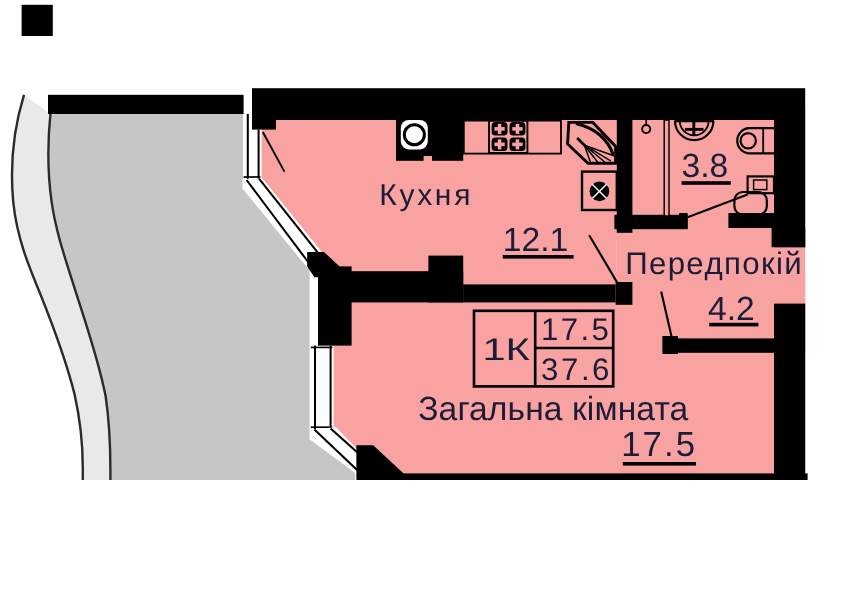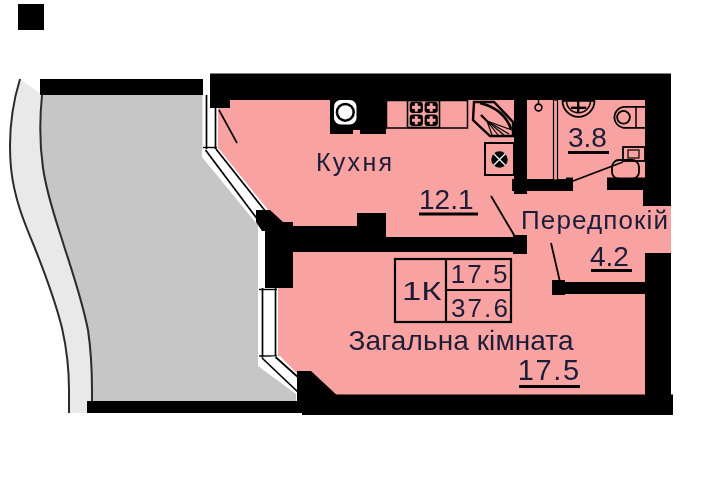--- a/index.html
+++ b/index.html
@@ -1,16 +1,16 @@
 <!DOCTYPE html>
 <html><head>
 <meta charset="utf-8">
 <style>
   html,body{margin:0;padding:0;background:#ffffff;}
-  .wrap{width:708px;height:500px;position:relative;overflow:hidden;}
+  .wrap{width:708px;height:400px;position:relative;overflow:hidden;}
   svg{display:block;}
   text{font-family:"Liberation Sans", sans-serif; fill:#1c1c38;}
 </style>
 </head>
 <body>
 <div class="wrap">
 <svg width="708" height="500" viewBox="0 0 708 500" xmlns="http://www.w3.org/2000/svg">
 
 <rect x="0" y="0" width="708" height="500" fill="#ffffff"></rect>
 

